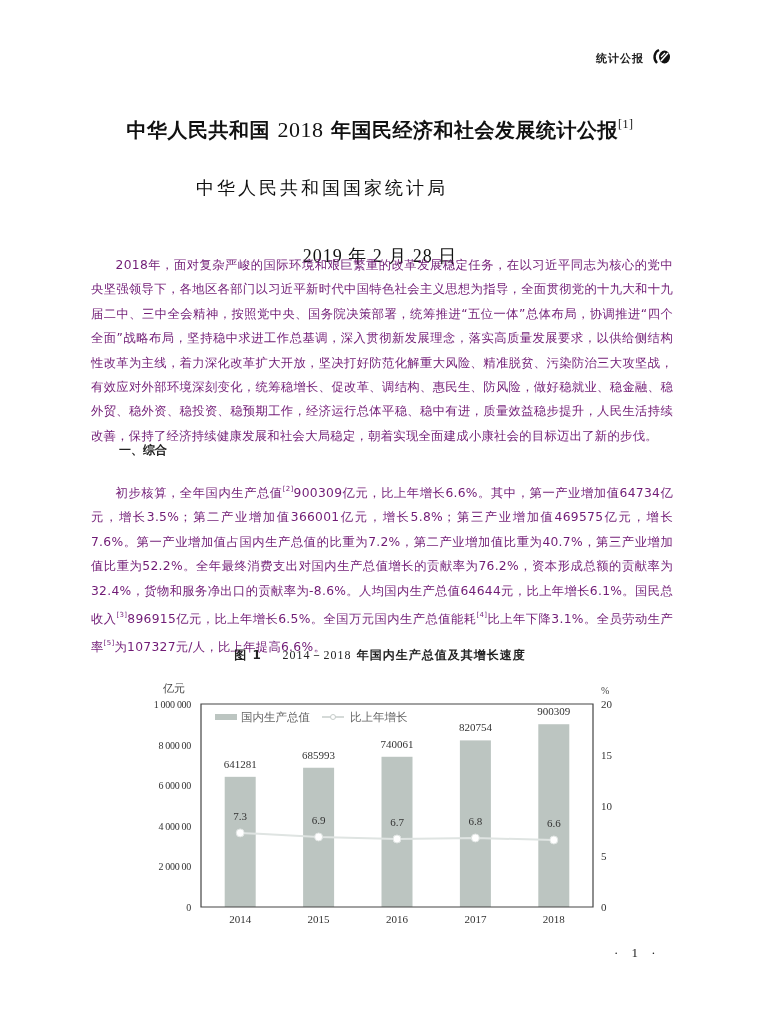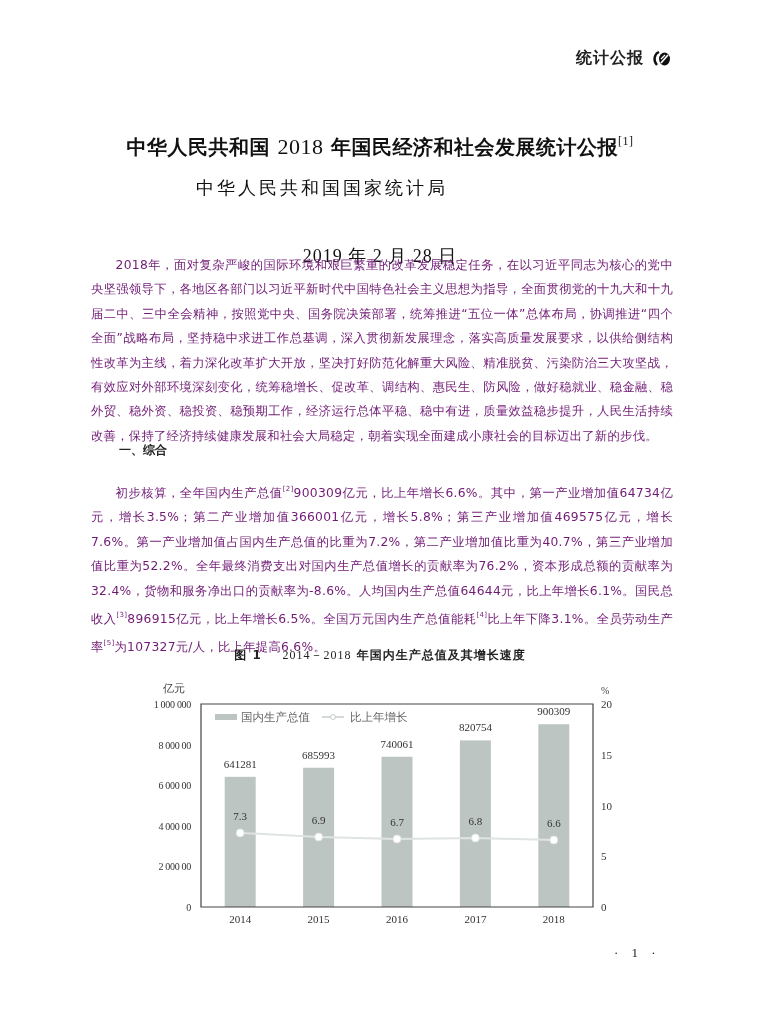--- a/index.html
+++ b/index.html
@@ -1,22 +1,22 @@
 <!DOCTYPE html>
 <html><head>
 <meta charset="utf-8">
 <style>
   html, body { margin: 0; padding: 0; background: #ffffff; }
   body { width: 760px; height: 1024px; position: relative; overflow: hidden;
          font-family: "DejaVu Serif", "Liberation Serif", serif; color: #222; }
-  .header-tag { position: absolute; top: 48px; right: 88px; display: flex; align-items: center;
-                font-family: "DejaVu Sans", sans-serif; font-size: 16px; font-weight: bold; letter-spacing: 1px; color: #222; }
+  .header-tag { position: absolute; top: 48px; right: 88px; display: flex; align-items: flex-end;
+                font-family: "DejaVu Sans", sans-serif; font-size: 11px; font-weight: bold; letter-spacing: 1px; color: #222; }
   .header-tag svg { margin-left: 8px; }
   .title { position: absolute; top: 117px; left: 0; width: 760px; text-align: center;
-           font-family: "DejaVu Sans", sans-serif; font-weight: bold; font-size: 20px; color: #111; letter-spacing: 0.5px; margin-top: 17px; }
+           font-family: "DejaVu Sans", sans-serif; font-weight: bold; font-size: 20px; color: #111; letter-spacing: 0.5px; }
   .title sup { font-weight: normal; font-size: 12px; vertical-align: 9px; font-family: "Liberation Serif", serif; }
   .title .num { font-family: "Liberation Serif", serif; font-weight: normal; font-size: 22px; }
   .author { position: absolute; top: 176px; left: 0; width: 644px; text-align: center;
             font-size: 18px; letter-spacing: 3px; color: #111; }
   .date { position: absolute; top: 204px; left: 0; width: 760px; text-align: center;
           font-size: 18px; letter-spacing: 1px; color: #111; font-family: "Liberation Serif", "DejaVu Serif", serif; margin-top: 40px; }
   .para { position: absolute; left: 91px; width: 582px; font-family: "DejaVu Sans", sans-serif;
           font-size: 12.3px; line-height: 24.4px; text-align: justify; text-indent: 2em; color: #701a75; letter-spacing: 0.3px; }
   .para sup { font-size: 7px; vertical-align: 6px; }
   .section-head { position: absolute; left: 119px; top: 442px; font-family: "DejaVu Sans", sans-serif;

